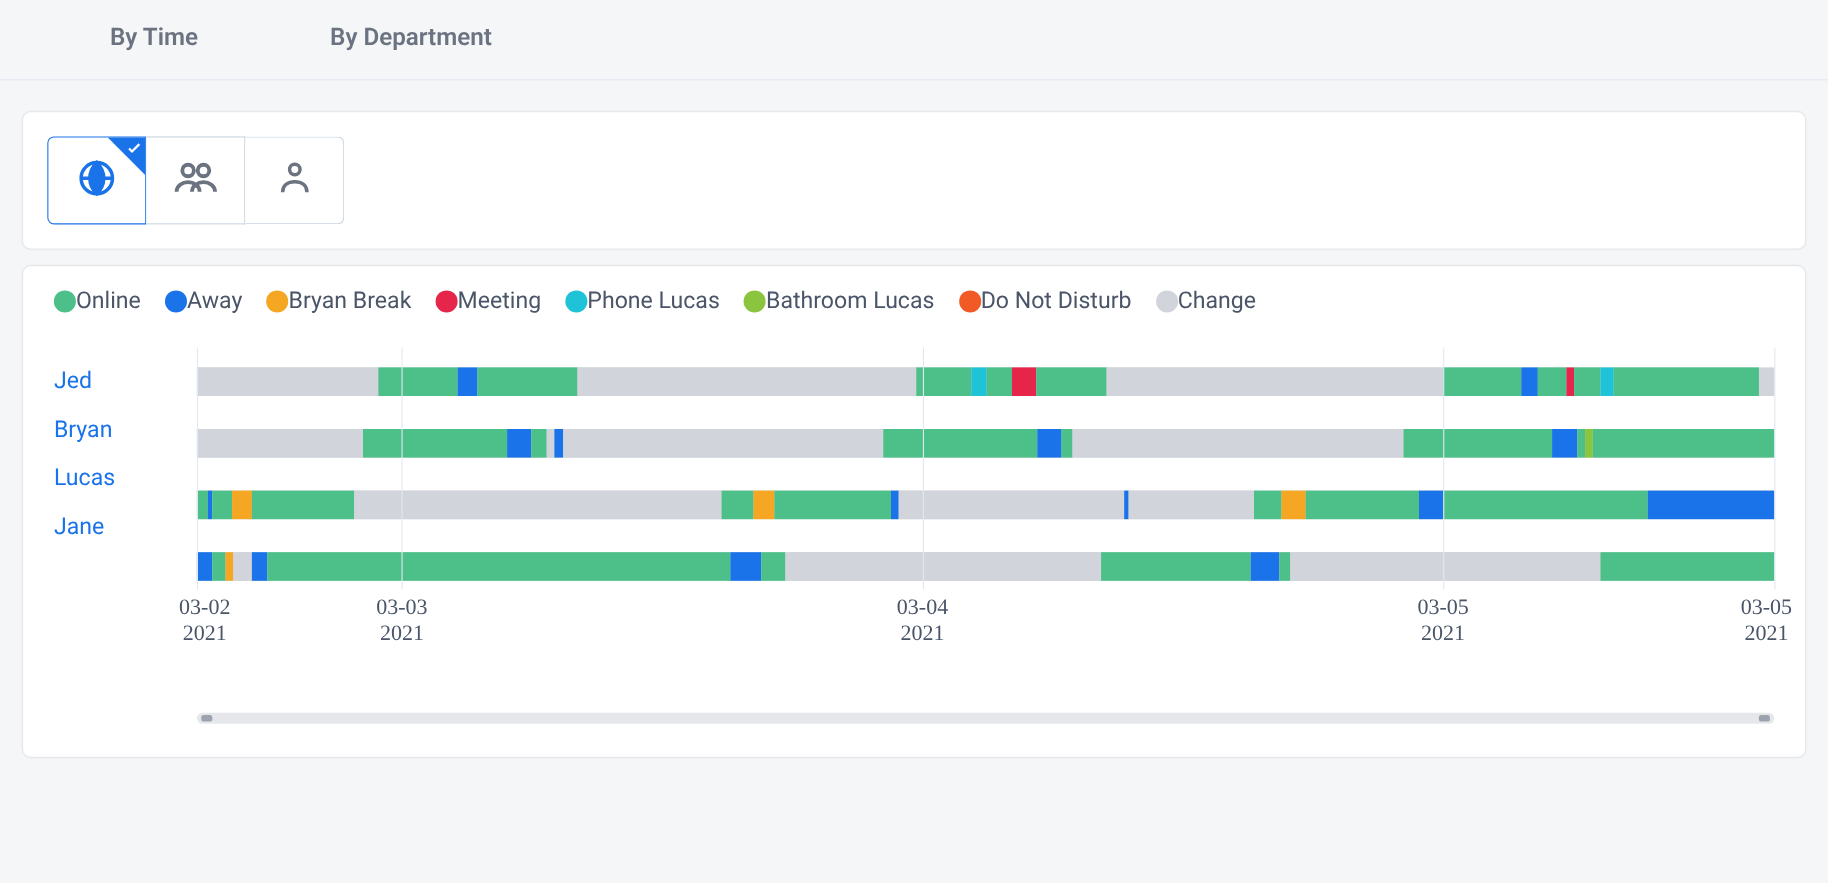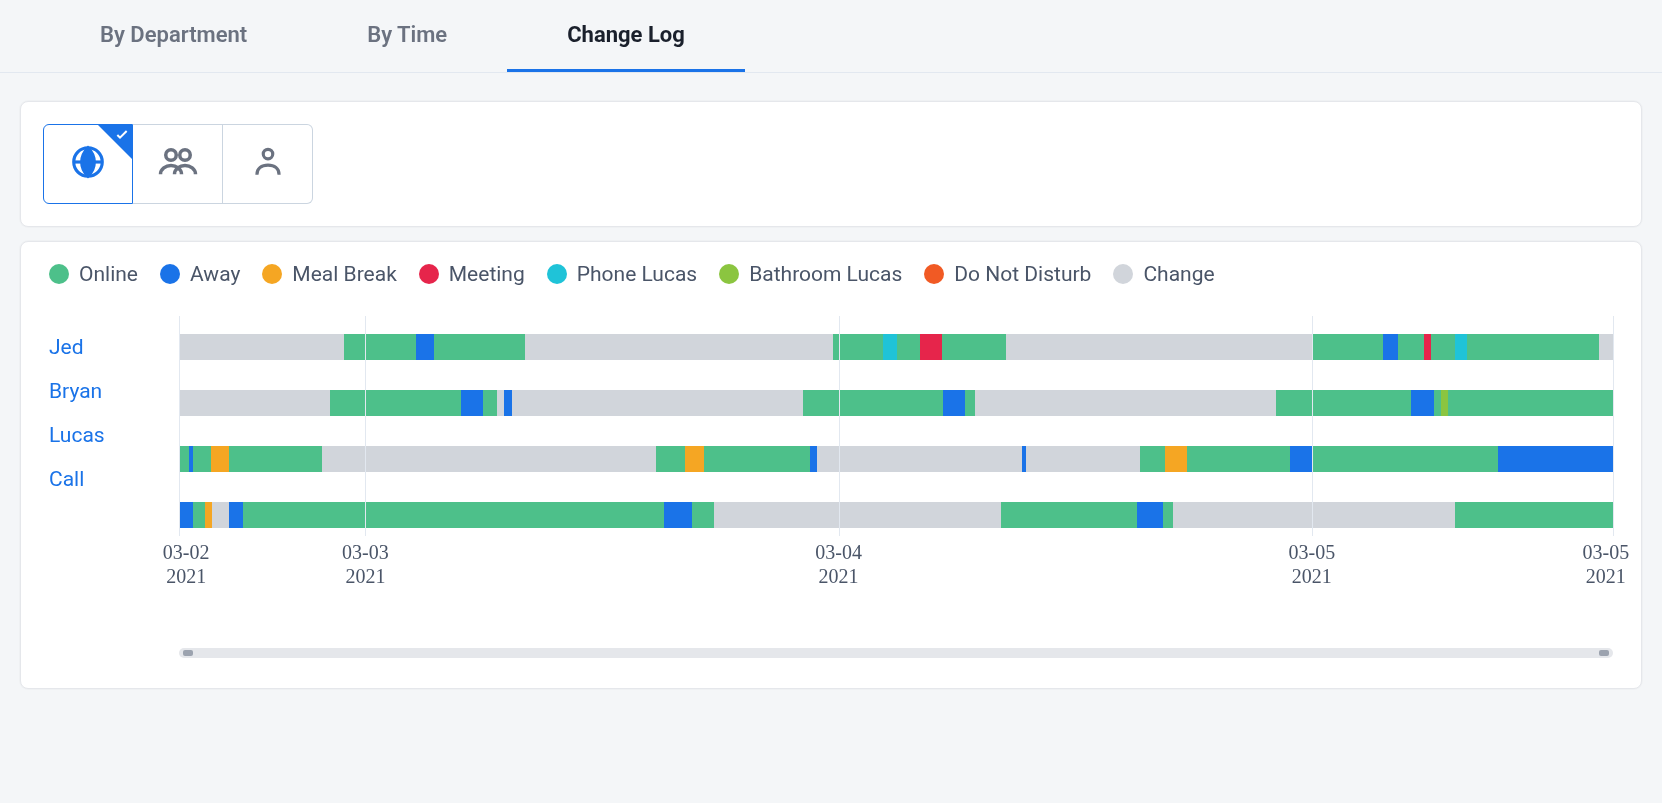--- a/index.html
+++ b/index.html
@@ -77,21 +77,20 @@
   .legend {
     display: flex;
     flex-wrap: wrap;
     gap: 22px;
     align-items: center;
     margin-bottom: 30px;
   }
   .legend-item {
     display: flex;
     align-items: center;
-    gap: 10px;
     font-size: 21px;
     color: #4a5568;
   }
   .legend-dot {
     width: 20px; height: 20px;
     border-radius: 50%;
   }
   .timeline-wrap {
     display: flex;
     position: relative;
@@ -157,23 +156,22 @@
     width: 10px; height: 6px;
     top: 2px;
     background: #9ca3af;
     border-radius: 2px;
   }
 </style>
 </head>
 <body>
 
 <div class="tabs">
+  <div class="tab">By Time</div>
   <div class="tab">By Department</div>
-  <div class="tab">By Time</div>
-  <div class="tab active">Change Log</div>
 </div>
 
 <div class="filter-card">
   <div class="filter-btn selected">
     <span>
       <svg width="38" height="38" viewBox="0 0 24 24" fill="none" stroke="#1a73e8" stroke-width="2">
         <circle cx="12" cy="12" r="9"></circle>
         <path d="M3 12h18" fill="none"></path>
         <path d="M12 3c2.5 2.5 4 5.5 4 9s-1.5 6.5-4 9c-2.5-2.5-4-5.5-4-9s1.5-6.5 4-9z" fill="#1a73e8"></path>
       </svg>
@@ -209,21 +207,21 @@
       <div class="legend-item">
         <span class="legend-dot" style="background: rgb(77, 192, 138);"></span>
         <span>Online</span>
       </div>
       <div class="legend-item">
         <span class="legend-dot" style="background: rgb(26, 115, 232);"></span>
         <span>Away</span>
       </div>
       <div class="legend-item">
         <span class="legend-dot" style="background: rgb(245, 166, 35);"></span>
-        <span>Meal Break</span>
+        <span>Bryan Break</span>
       </div>
       <div class="legend-item">
         <span class="legend-dot" style="background: rgb(230, 37, 75);"></span>
         <span>Meeting</span>
       </div>
       <div class="legend-item">
         <span class="legend-dot" style="background: rgb(31, 195, 216);"></span>
         <span>Phone Lucas</span>
       </div>
       <div class="legend-item">
@@ -238,21 +236,21 @@
         <span class="legend-dot" style="background: rgb(209, 213, 219);"></span>
         <span>Change</span>
       </div>
     </div>
 
   <div class="timeline-wrap">
     <div class="row-labels" id="row-labels">
         <div class="row-label">Jed</div>
         <div class="row-label">Bryan</div>
         <div class="row-label">Lucas</div>
-        <div class="row-label">Call</div>
+        <div class="row-label">Jane</div>
       </div>
     <div class="timeline-area" id="timeline-area" style="height: 252px;">
       <div class="x-labels" id="x-labels">
           <div class="x-label" style="left: 0.5%;">03-02<br>2021</div>
           <div class="x-label" style="left: 13%;">03-03<br>2021</div>
           <div class="x-label" style="left: 46%;">03-04<br>2021</div>
           <div class="x-label" style="left: 79%;">03-05<br>2021</div>
           <div class="x-label" style="left: 99.5%;">03-05<br>2021</div>
         </div>
     <div class="bar-row" style="top: 18px;">

